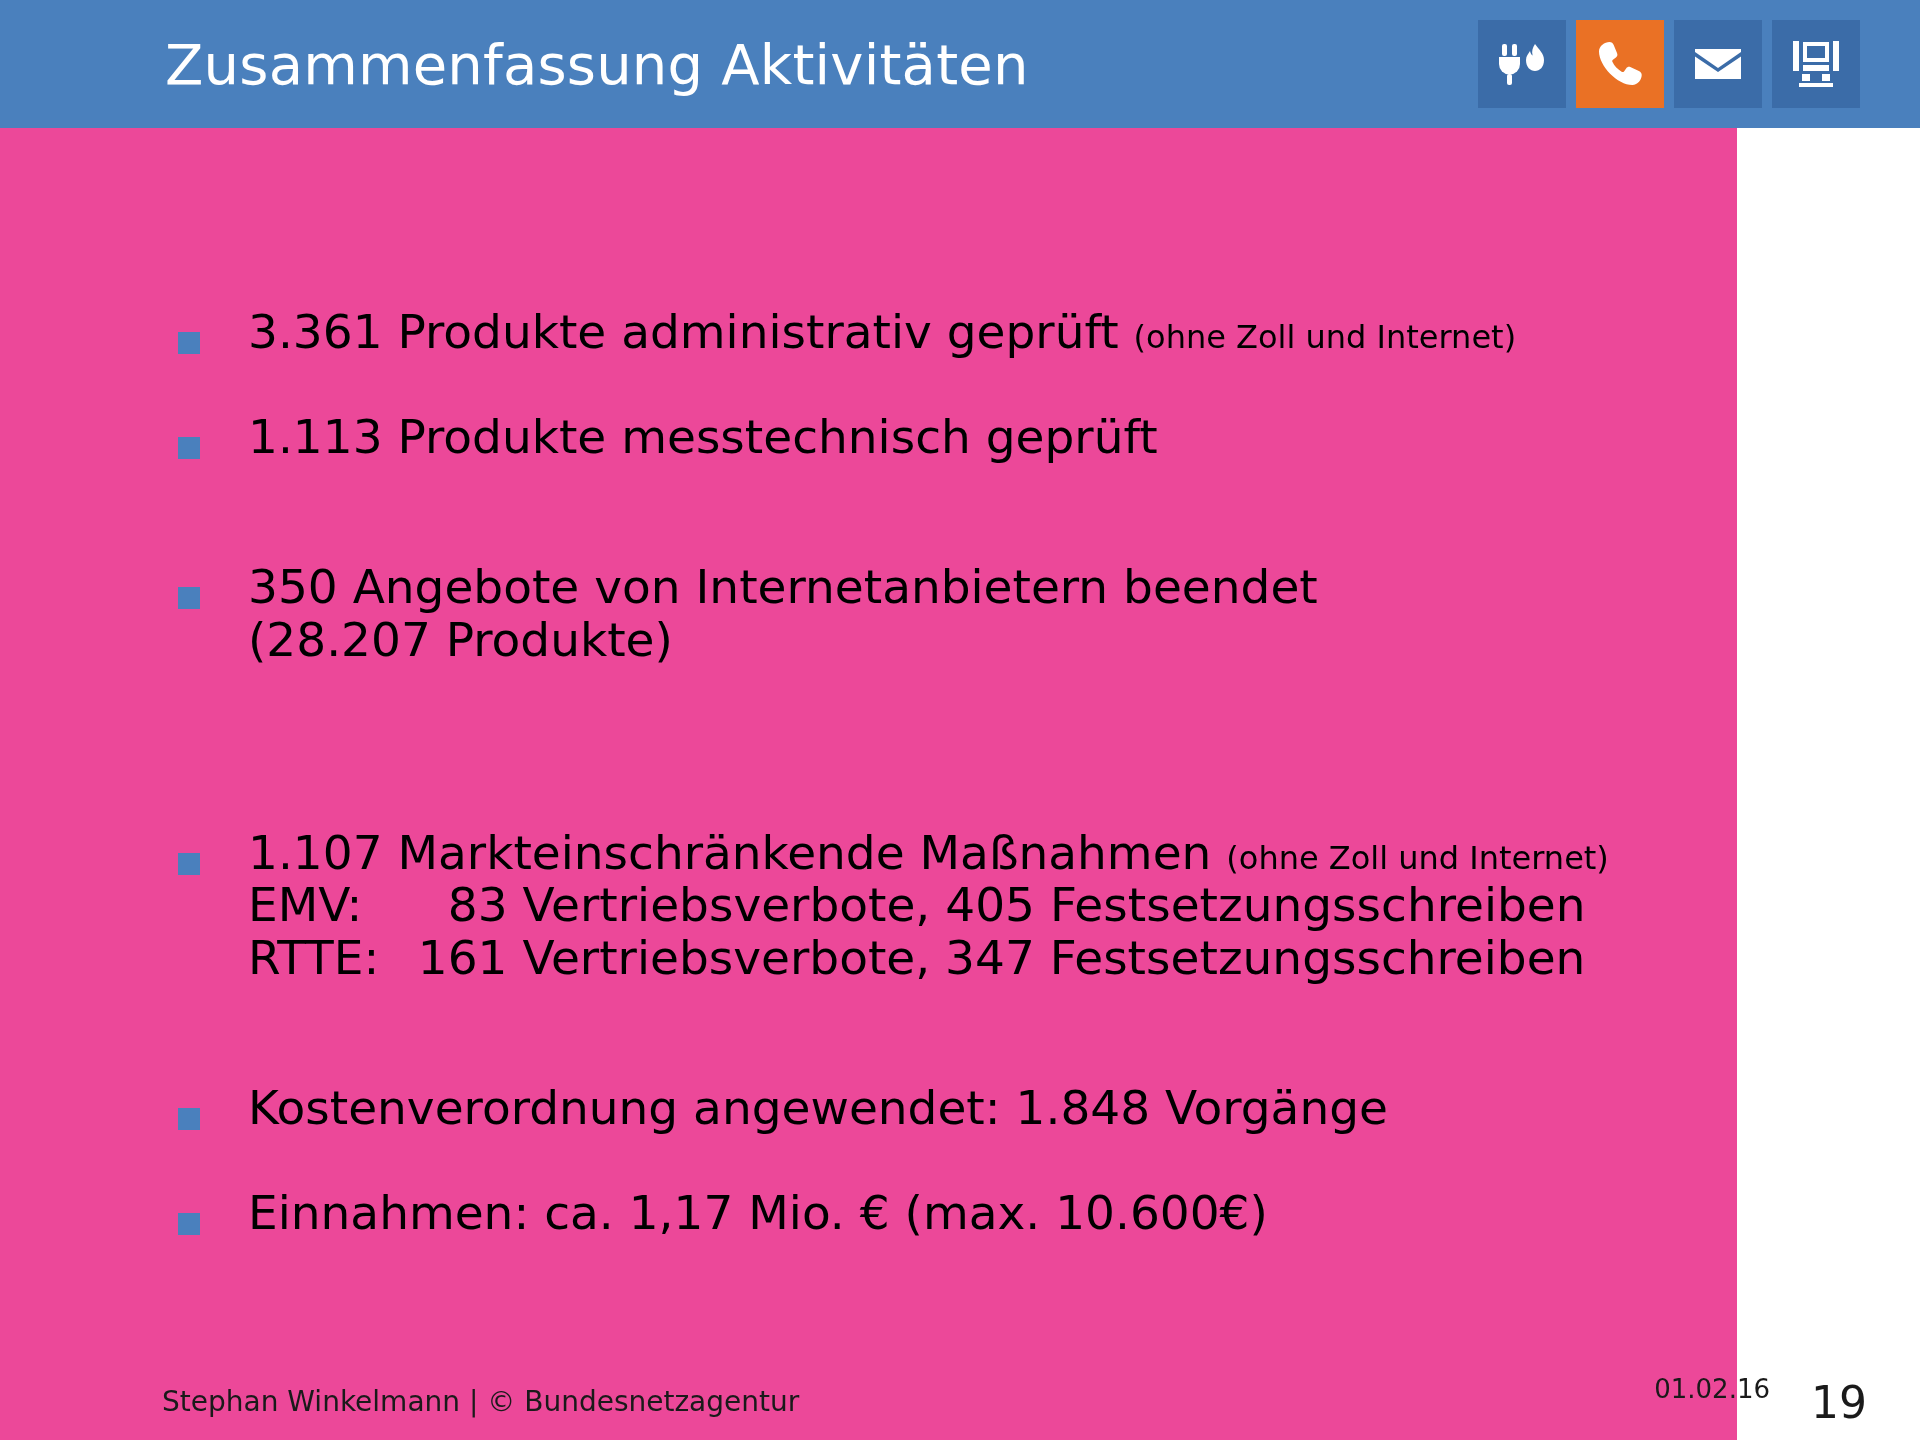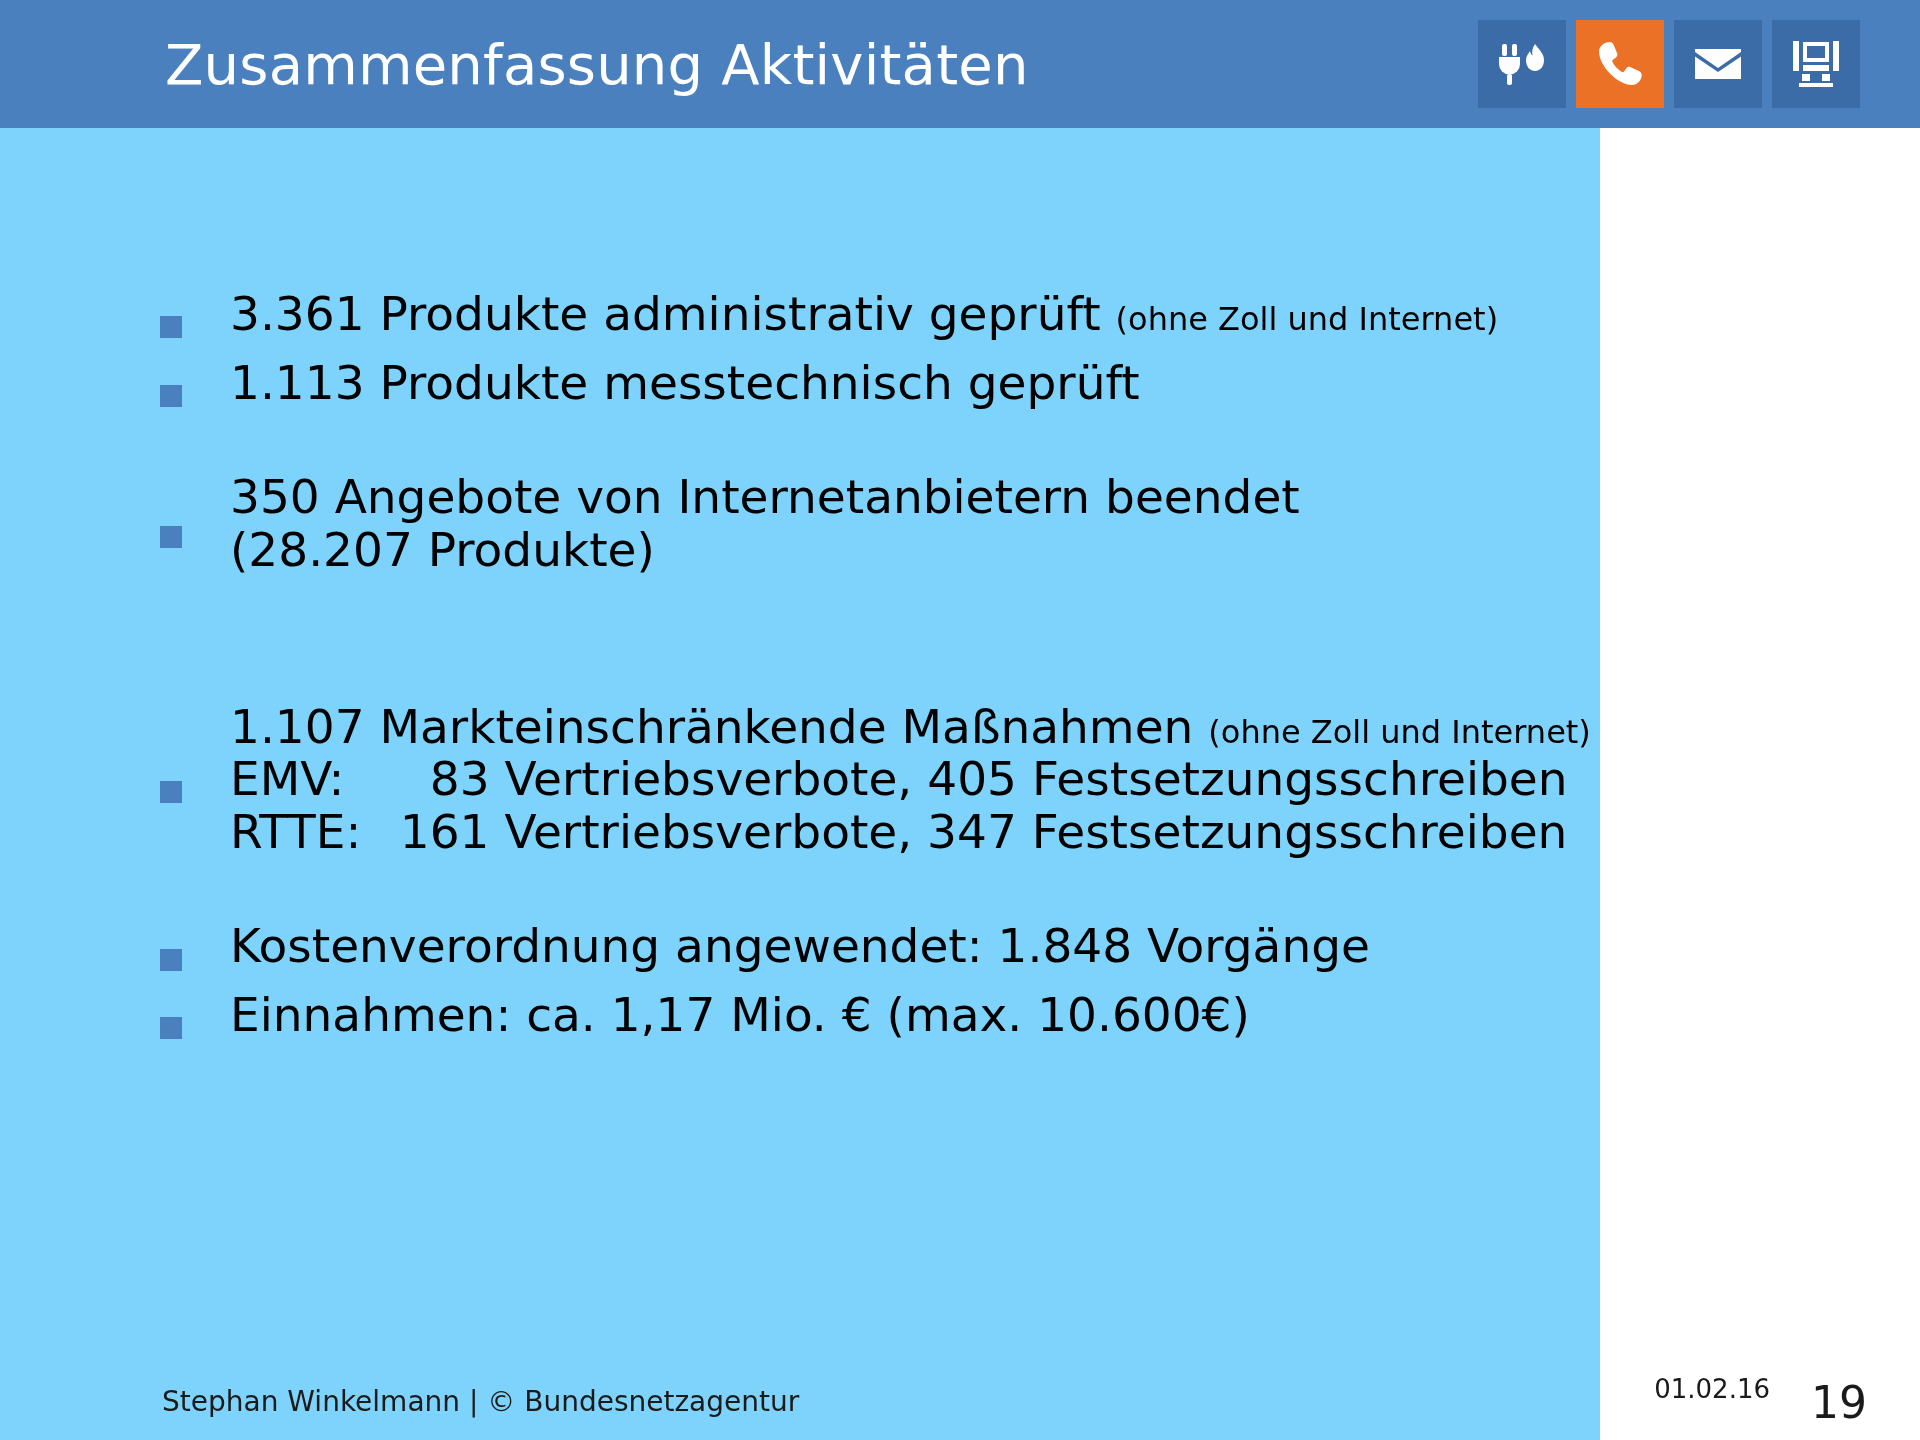--- a/index.html
+++ b/index.html
@@ -8,23 +8,23 @@
   }
   body {
     width: 1920px;
     height: 1440px;
     background: #ffffff;
     font-family: "DejaVu Sans", sans-serif;
     overflow: hidden;
   }
   .slide {
     position: relative;
-    width: 1600px;
+    width: 1737px;
     height: 1440px;
-    background: #7dd3fc;
+    background: #ec4899;
   }
   
   .header {
     position: absolute;
     left: 0;
     top: 0;
     width: 1920px;
     height: 128px;
     background: #4a80bd;
     display: flex;
@@ -69,22 +69,22 @@
     height: 1230px;
   }
   .bullet-list {
     position: absolute;
     left: 160px;
     top: 160px;
     width: 1700px;
   }
   .bullet {
     display: flex;
-    align-items: center;
-    margin: 0;
+    align-items: flex-start;
+    margin: 18px;
   }
   .bullet .marker {
     width: 22px;
     height: 22px;
     background: #4a80bd;
     flex: 0 0 auto;
     margin-top: 26px;
     margin-right: 48px;
   }
   .bullet .text {

